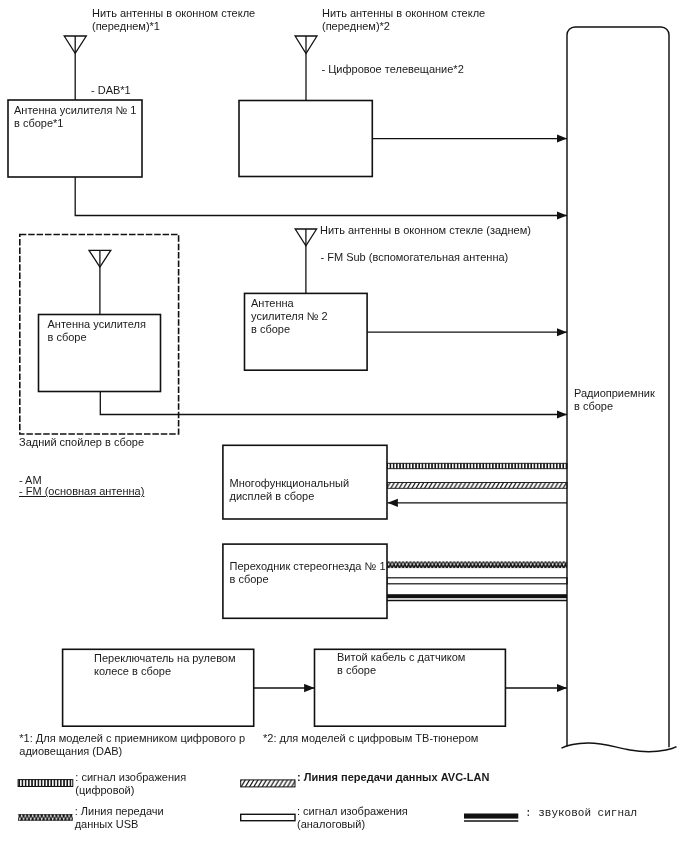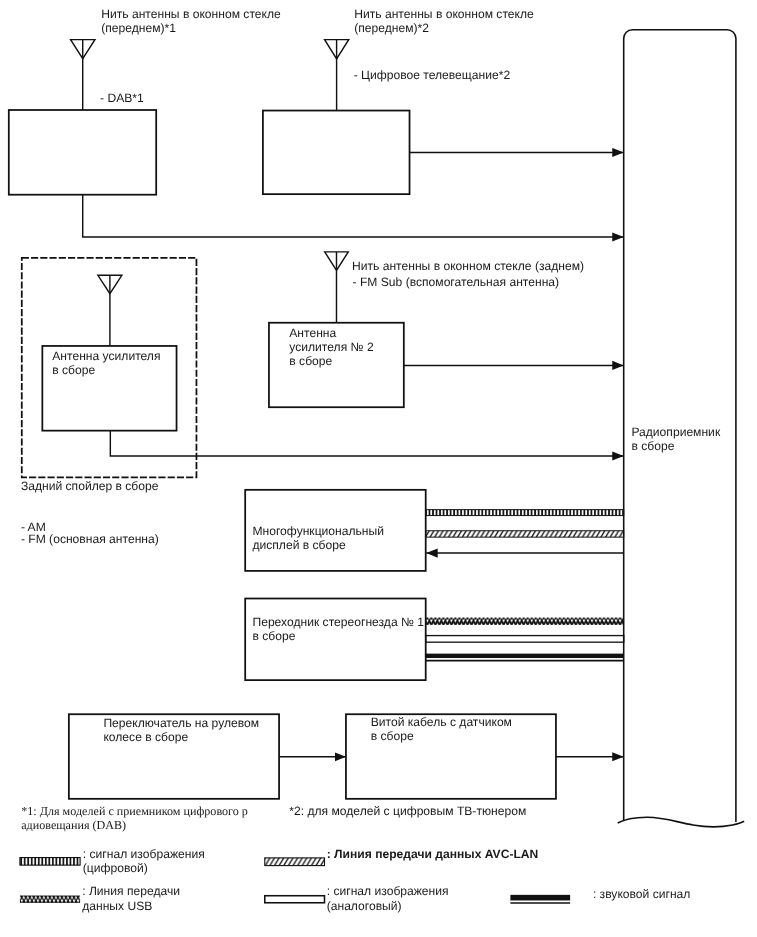--- a/index.html
+++ b/index.html
@@ -108,62 +108,64 @@
           L669,746.8 Z" fill="#fff" stroke="none"></path>
     <g fill="none" stroke="#111" stroke-width="1.45">
       <path d="M567,746.6 L567,35 a8,8 0 0 1 8,-8 L661,27 a8,8 0 0 1 8,8 L669,747.2"></path>
       <path d="M561.5,748.2 C 567,745.2 576,743.2 588,743.0
                C 603,742.8 616,747.6 630,750.0
                C 645,752.6 657,751.8 666,750.0
                C 671,749.0 674,748.0 676.5,746.6"></path>
     </g>
   </svg>
 
+  <div class="lbl" style="left:14px;top:104px;">Антенна усилителя № 1
+в сборе*1</div>
   <div class="lbl" style="left:47.5px;top:318px;">Антенна усилителя
 в сборе</div>
-  <div class="lbl" style="left:251px;top:297px;margin-left:12px;">Антенна
+  <div class="lbl" style="left:251px;top:297px;">Антенна
 усилителя № 2
 в сборе</div>
   <div class="lbl" style="left:229.5px;top:461px;margin-top:16px;">Многофункциональный
 дисплей в сборе</div>
   <div class="lbl" style="left:229.5px;top:560px;">Переходник стереогнезда № 1
 в сборе</div>
   <div class="lbl" style="left:94px;top:652px;">Переключатель на рулевом
 колесе в сборе</div>
   <div class="lbl" style="left:337px;top:651px;">Витой кабель с датчиком
 в сборе</div>
   <div class="lbl" style="left:574px;top:387px;">Радиоприемник
 в сборе</div>
 
   <div class="lbl" style="left:92px;top:7px;">Нить антенны в оконном стекле
 (переднем)*1</div>
   <div class="lbl" style="left:322px;top:7px;">Нить антенны в оконном стекле
 (переднем)*2</div>
   <div class="lbl" style="left:91px;top:63px;margin-top:21px;">- DAB*1</div>
   <div class="lbl" style="left:321.5px;top:63px;">- Цифровое телевещание*2</div>
-  <div class="lbl" style="left:320px;top:236px;text-align:center;">Нить антенны в оконном стекле (заднем)</div>
+  <div class="lbl" style="left:320px;top:224px;text-align:center;">Нить антенны в оконном стекле (заднем)</div>
   <div class="lbl" style="left:320.5px;top:251px;text-align:right;">- FM Sub (вспомогательная антенна)</div>
   <div class="lbl" style="left:19px;top:436px;">Задний спойлер в сборе</div>
   <div class="lbl" style="left:19px;top:463px;margin-top:11px;">- AM</div>
-  <div class="lbl" style="left:19px;top:485px;">- FM (основная антенна)</div>
+  <div class="lbl" style="left:19px;top:485px;text-decoration:underline;">- FM (основная антенна)</div>
 
-  <div class="lbl" style="left:19.3px;top:732px;font-family:Liberation Serif, serif;">*1: Для моделей с приемником цифрового р
+  <div class="lbl" style="left:19.3px;top:732px;">*1: Для моделей с приемником цифрового р
 адиовещания (DAB)</div>
   <div class="lbl" style="left:263px;top:732px;">*2: для моделей с цифровым ТВ-тюнером</div>
 
   <svg class="legend-svg" width="688" height="852" viewBox="0 0 688 852" style="position:absolute;left:0;top:0;pointer-events:none;">
     <rect x="18.1" y="779.6" width="54.7" height="6.9" fill="url(#pDigital)" stroke="#111" stroke-width="1"></rect>
     <rect x="240.7" y="779.9" width="54.3" height="7" fill="url(#pAvc)" stroke="#111" stroke-width="1"></rect>
     <rect x="18.1" y="814.1" width="54.7" height="6.7" fill="url(#pUsb)"></rect>
     <rect x="240.7" y="814.3" width="54.3" height="6.4" fill="#fff" stroke="#111" stroke-width="1.4"></rect>
     <rect x="464" y="813.5" width="54.3" height="5.1" fill="#111"></rect>
     <line x1="464" y1="820.9" x2="518.3" y2="820.9" stroke="#111" stroke-width="1.5"></line>
   </svg>
 
   <div class="lbl" style="left:75.3px;top:770.5px;">: сигнал изображения
 (цифровой)</div>
   <div class="lbl" style="left:297px;top:770.5px;font-weight:bold;">: Линия передачи данных AVC-LAN</div>
   <div class="lbl" style="left:74.7px;top:804.5px;">: Линия передачи
 данных USB</div>
   <div class="lbl" style="left:297px;top:804.5px;">: сигнал изображения
 (аналоговый)</div>
-  <div class="lbl" style="left:539px;top:806.5px;">: звуковой сигнал</div>
+  <div class="lbl" style="left:525px;top:806.5px;font-family:Liberation Mono, monospace;">: звуковой сигнал</div>
 </div>
 
 </body></html>

